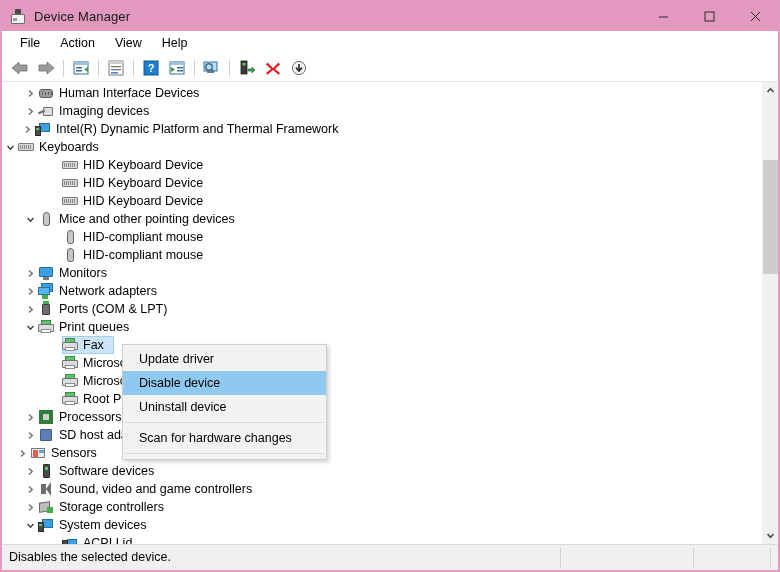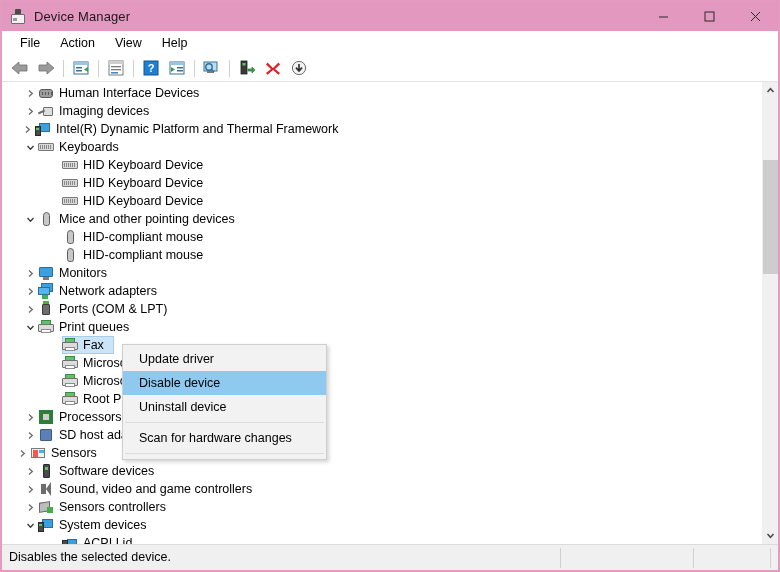--- a/index.html
+++ b/index.html
@@ -601,21 +601,21 @@
           </div>
           <div class="node-icon">
               <div class="ic-sysdev-screen"></div>
               <div class="ic-sysdev-card"></div>
               <div class="ic-sysdev-led"></div>
             </div>
           <div class="node-label">Intel(R) Dynamic Platform and Thermal Framework</div>
         </div>
       </div>
 
-      <div class="row" style="padding-left:20px;">
+      <div class="row" style="">
         <div class="rowinner">
           <div class="twisty">
             <svg width="9" height="9" viewBox="0 0 9 9">
                 <path d="M1.5 3 L4.5 6.3 L7.5 3" fill="none" stroke="#3a3a3a" stroke-width="1.3"></path>
               </svg>
           </div>
           <div class="node-icon">
               <div class="ic-kb"></div>
             </div>
           <div class="node-label">Keyboards</div>
@@ -863,21 +863,21 @@
         <div class="rowinner">
           <div class="twisty">
             <svg width="9" height="9" viewBox="0 0 9 9">
                 <path d="M3 1.5 L6.3 4.5 L3 7.5" fill="none" stroke="#6a6a6a" stroke-width="1.3"></path>
               </svg>
           </div>
           <div class="node-icon">
               <div class="ic-storage"></div>
               <div class="ic-storage-g"></div>
             </div>
-          <div class="node-label">Sensors controllers</div>
+          <div class="node-label">Storage controllers</div>
         </div>
       </div>
 
       <div class="row" style="padding-left:20px;">
         <div class="rowinner">
           <div class="twisty">
             <svg width="9" height="9" viewBox="0 0 9 9">
                 <path d="M1.5 3 L4.5 6.3 L7.5 3" fill="none" stroke="#3a3a3a" stroke-width="1.3"></path>
               </svg>
           </div>

